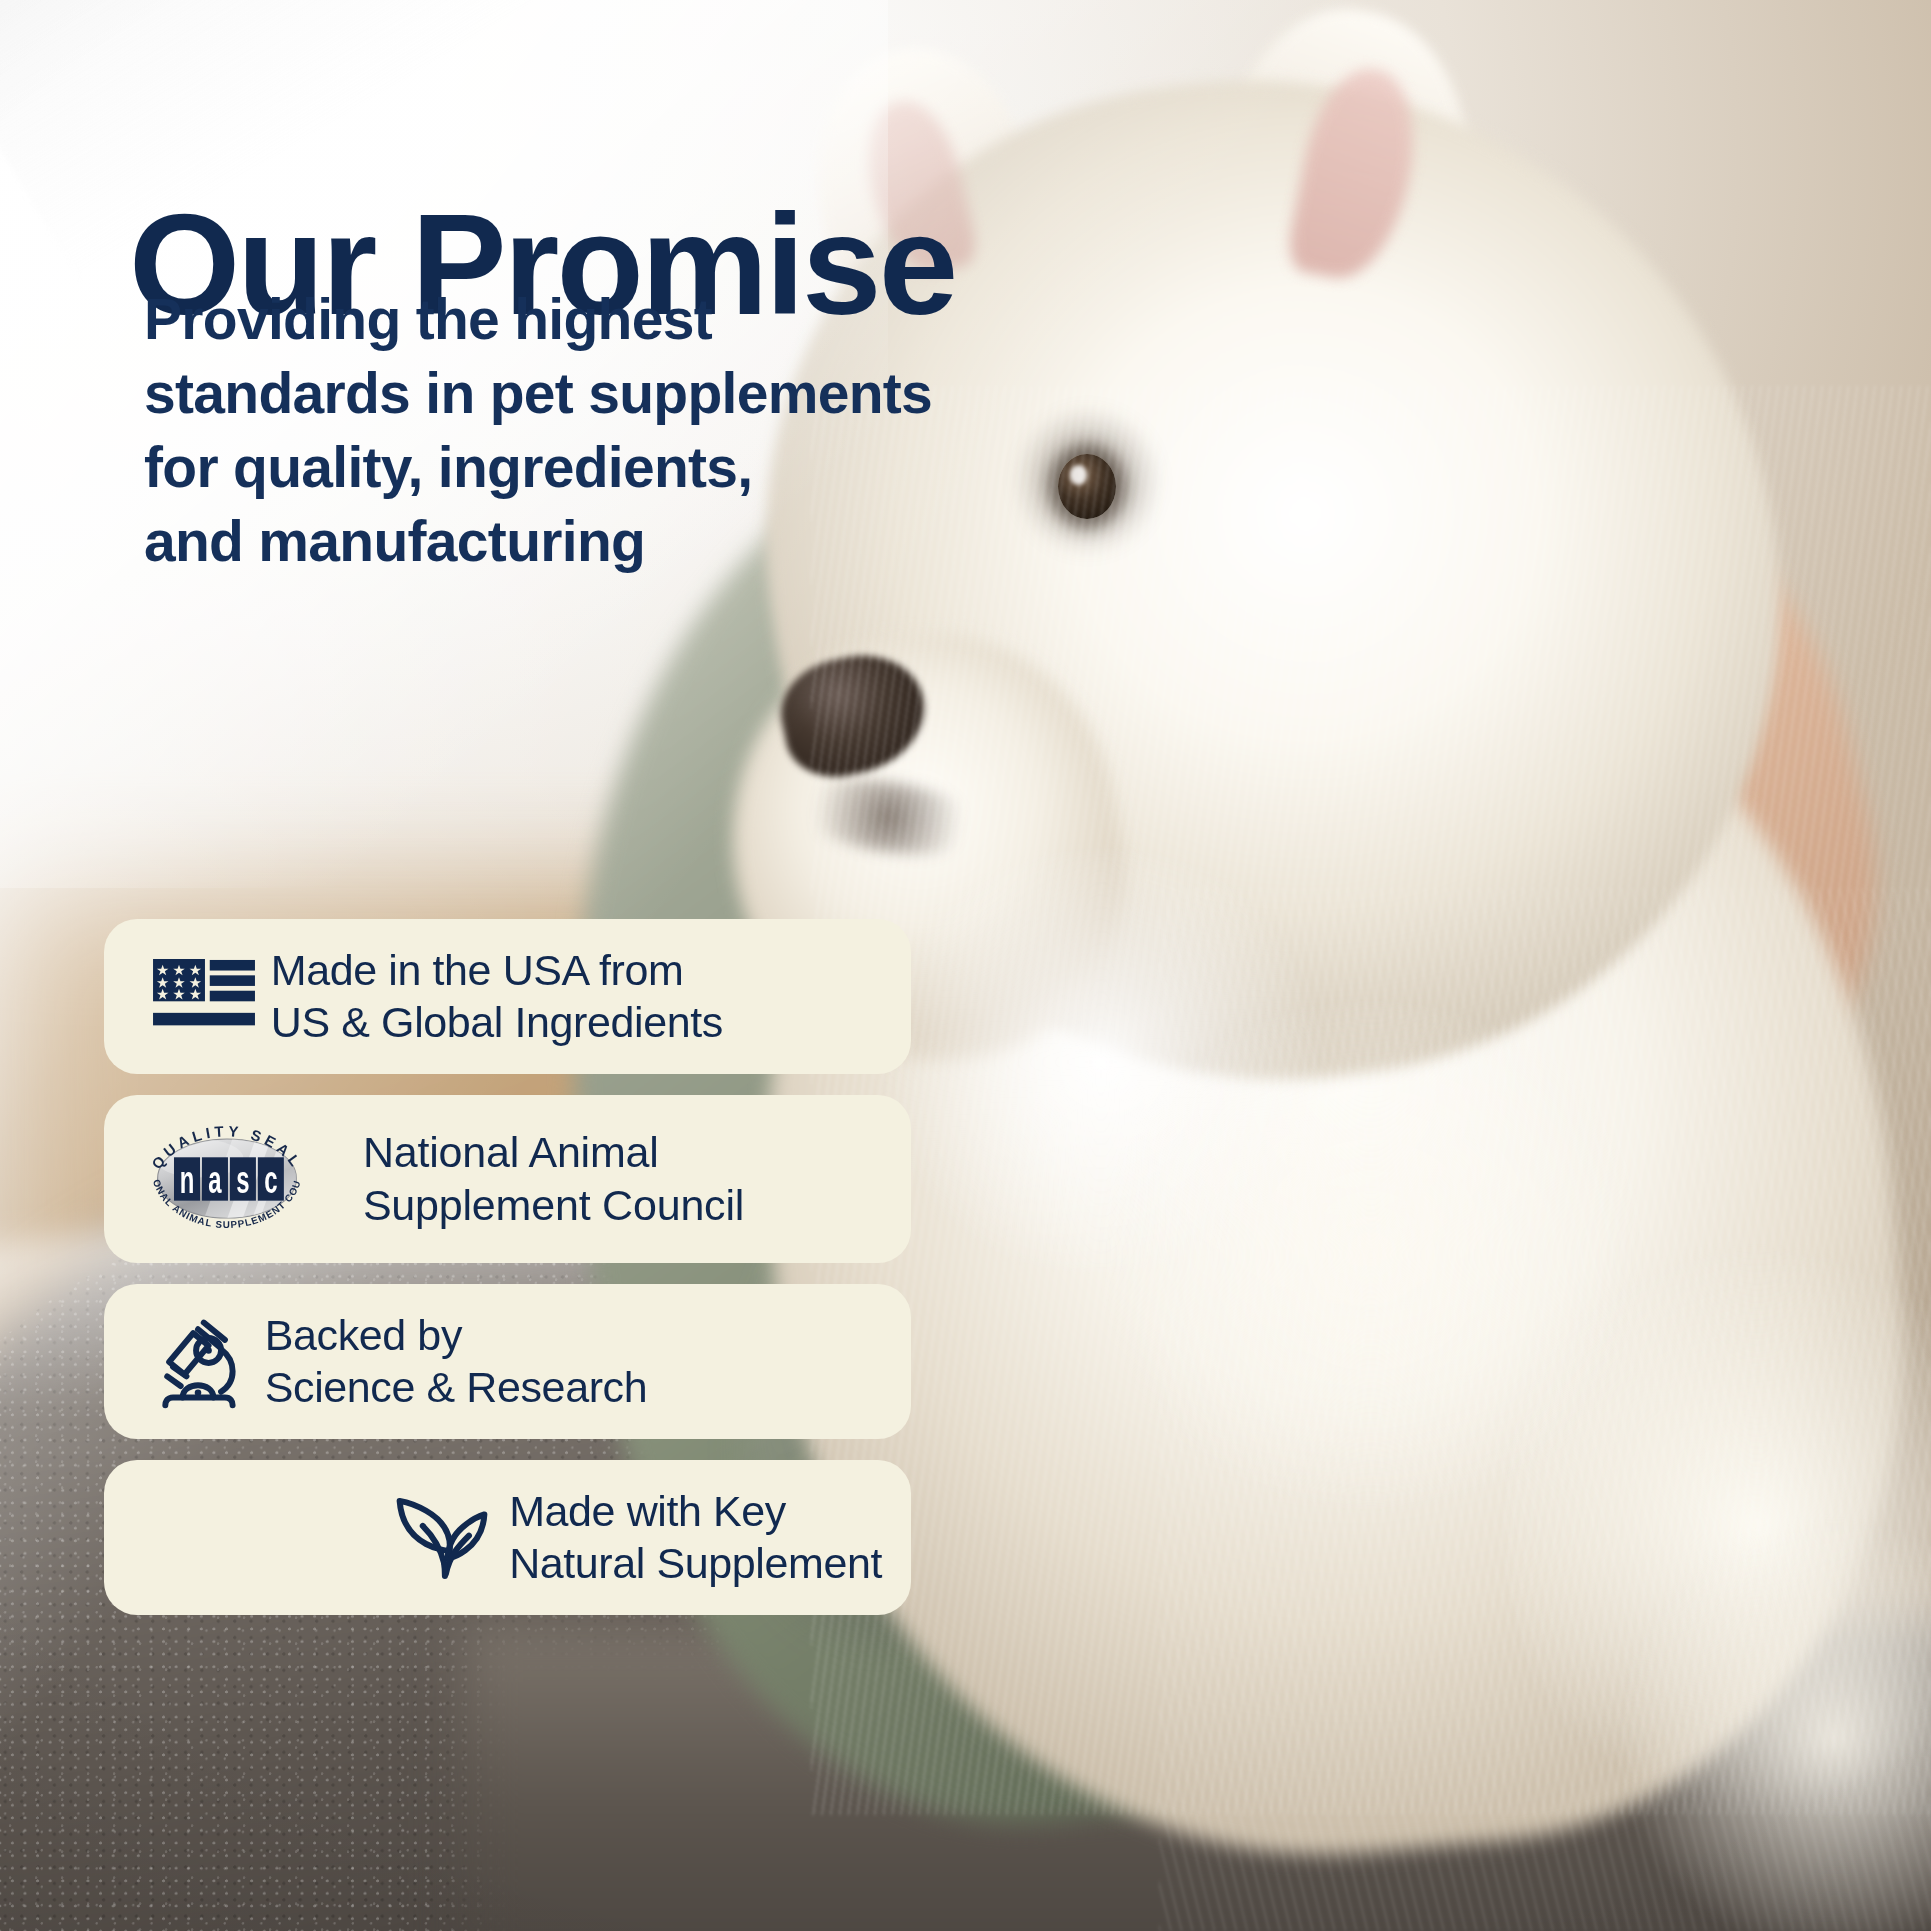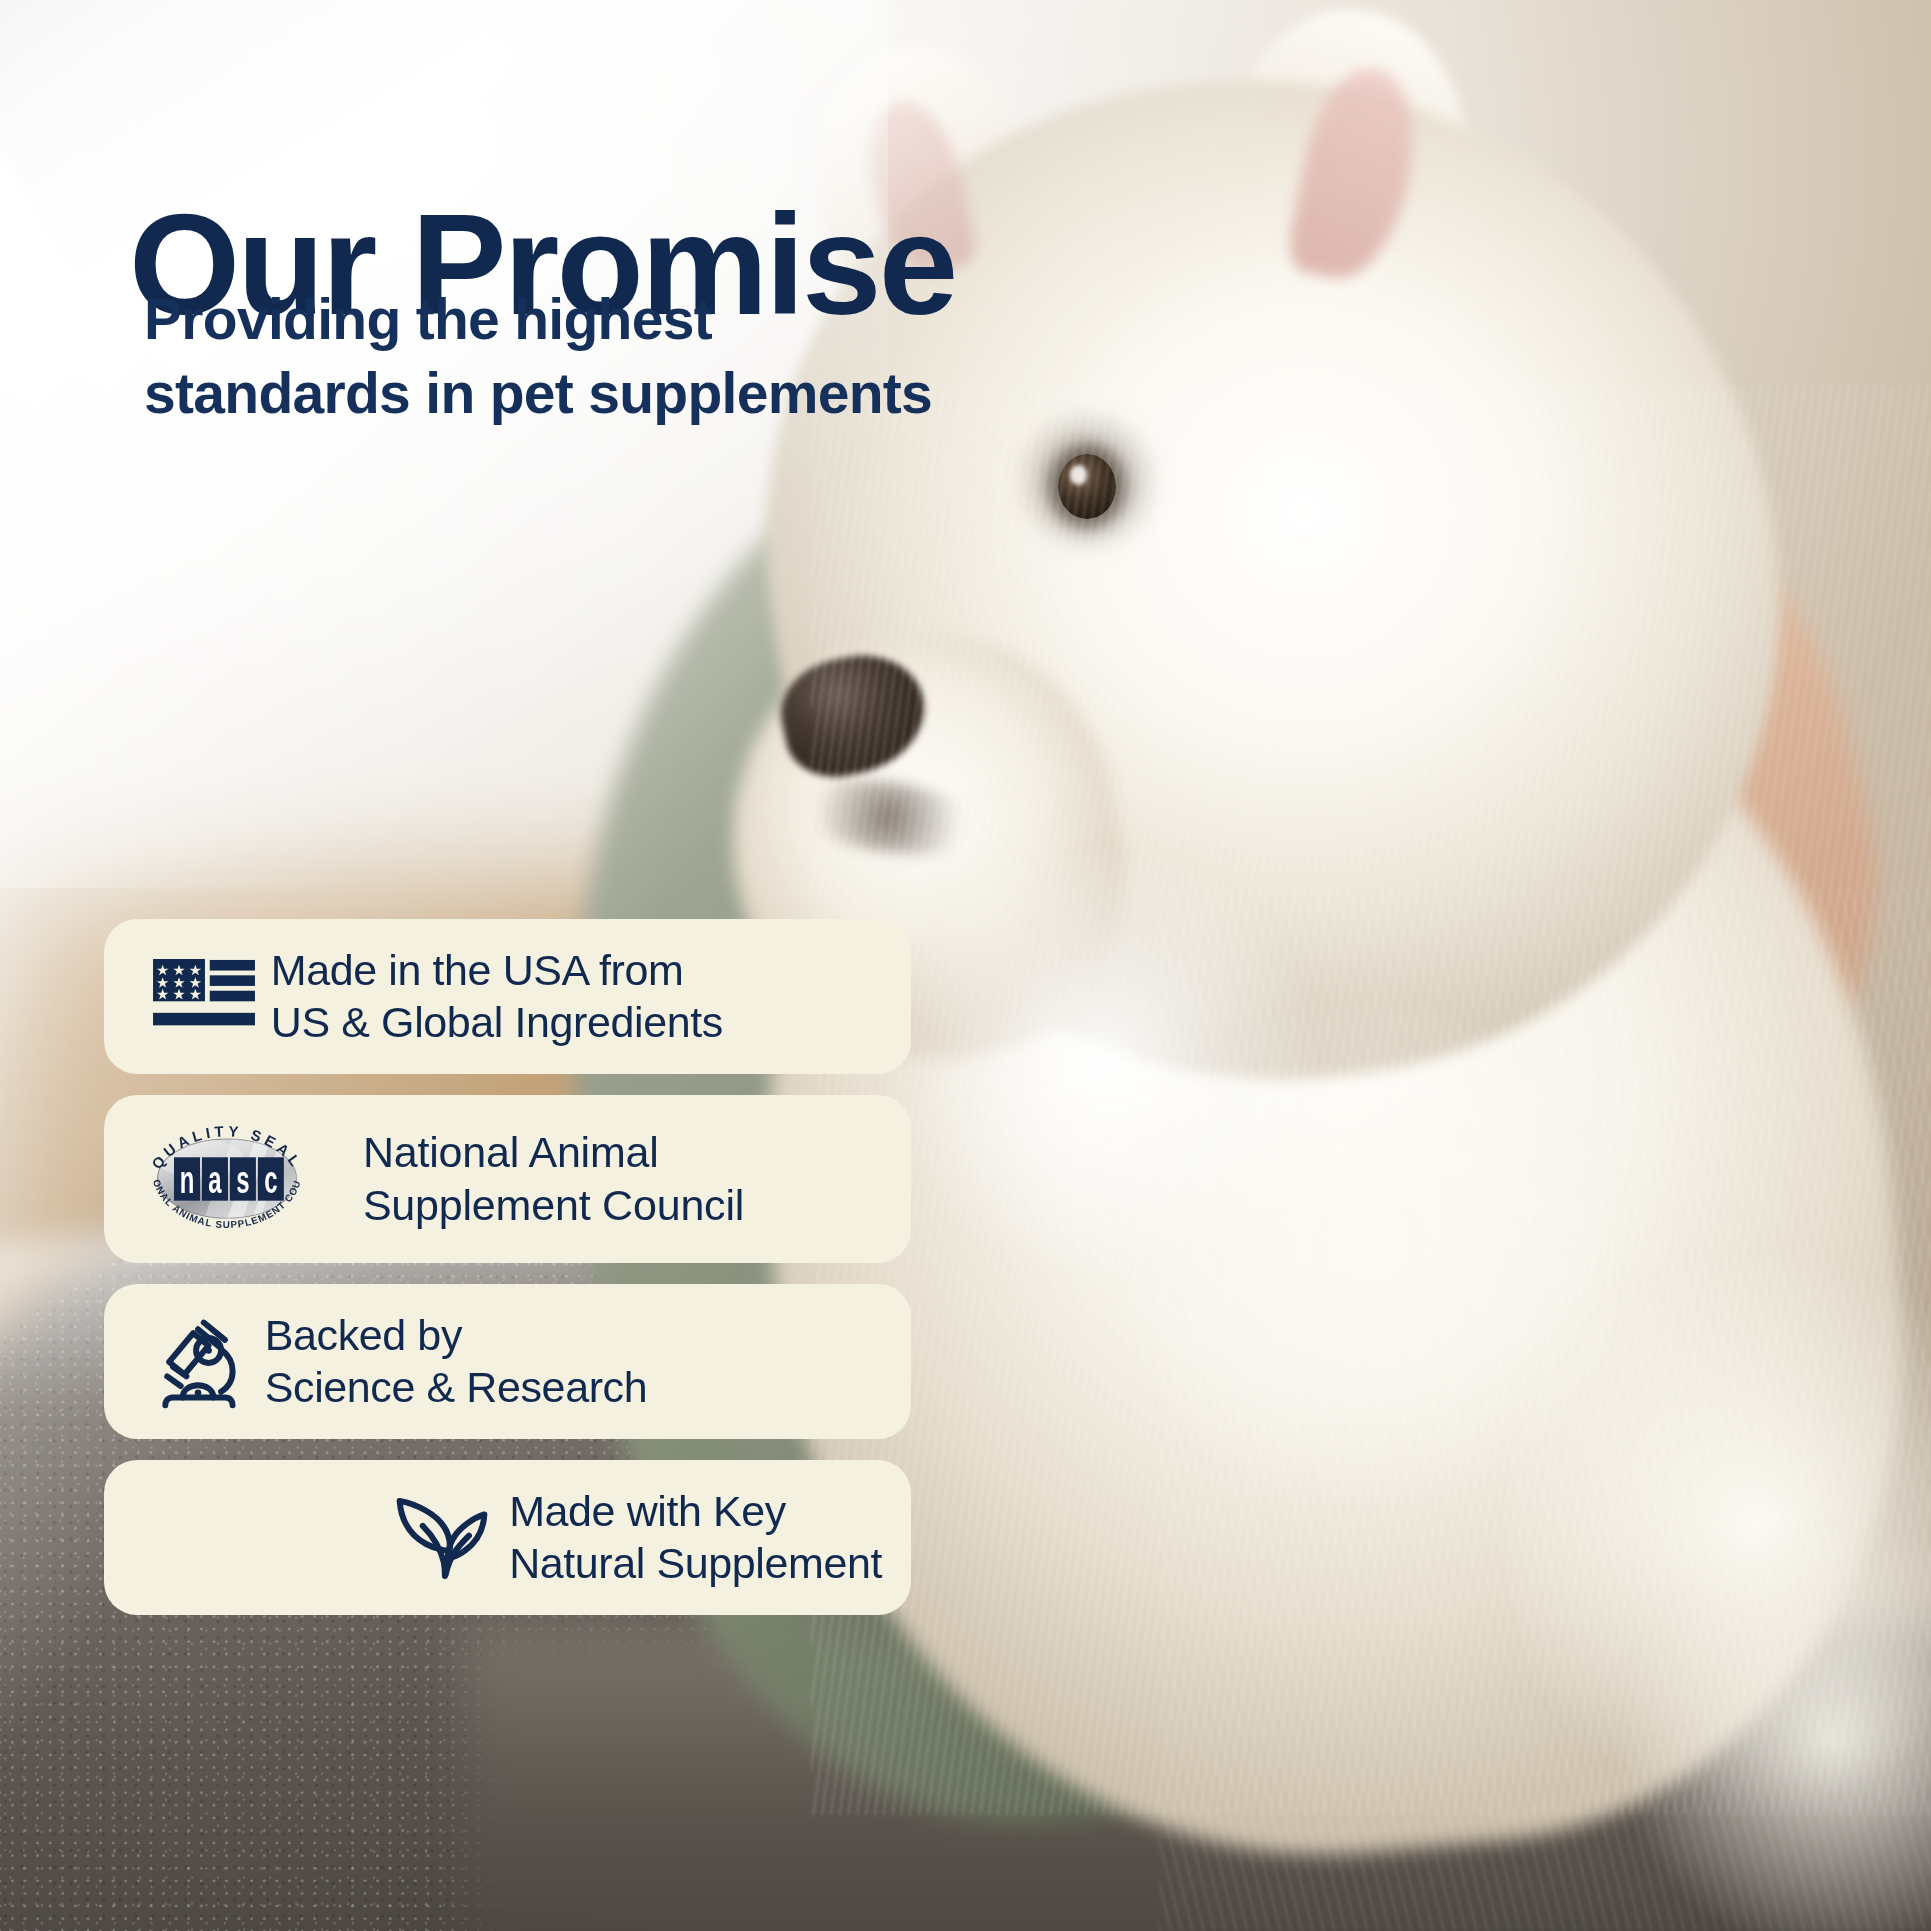--- a/index.html
+++ b/index.html
@@ -240,20 +240,22 @@
     <div class="bg-vig"></div>
   </div>
 
   <div class="content">
 
     <h1 class="headline">Our Promise</h1>
 
     <div class="subhead">
       <span class="ln">Providing the highest</span>
       <span class="ln">standards in pet supplements</span>
+      <span class="ln">for quality, ingredients,</span>
+      <span class="ln">and manufacturing</span>
     </div>
 
     <div class="cards">
 
       <div class="card" id="card-usa">
         <div class="ico">
           <svg width="102" height="75" viewBox="0 0 106 78" aria-hidden="true">
             <rect x="0" y="0" width="54" height="44" fill="#11294F"></rect>
             <g fill="#F4F1E0">
               <polygon points="10,6 11.5,10.2 16,10.2 12.3,12.8 13.7,17 10,14.4 6.3,17 7.7,12.8 4,10.2 8.5,10.2"></polygon>

